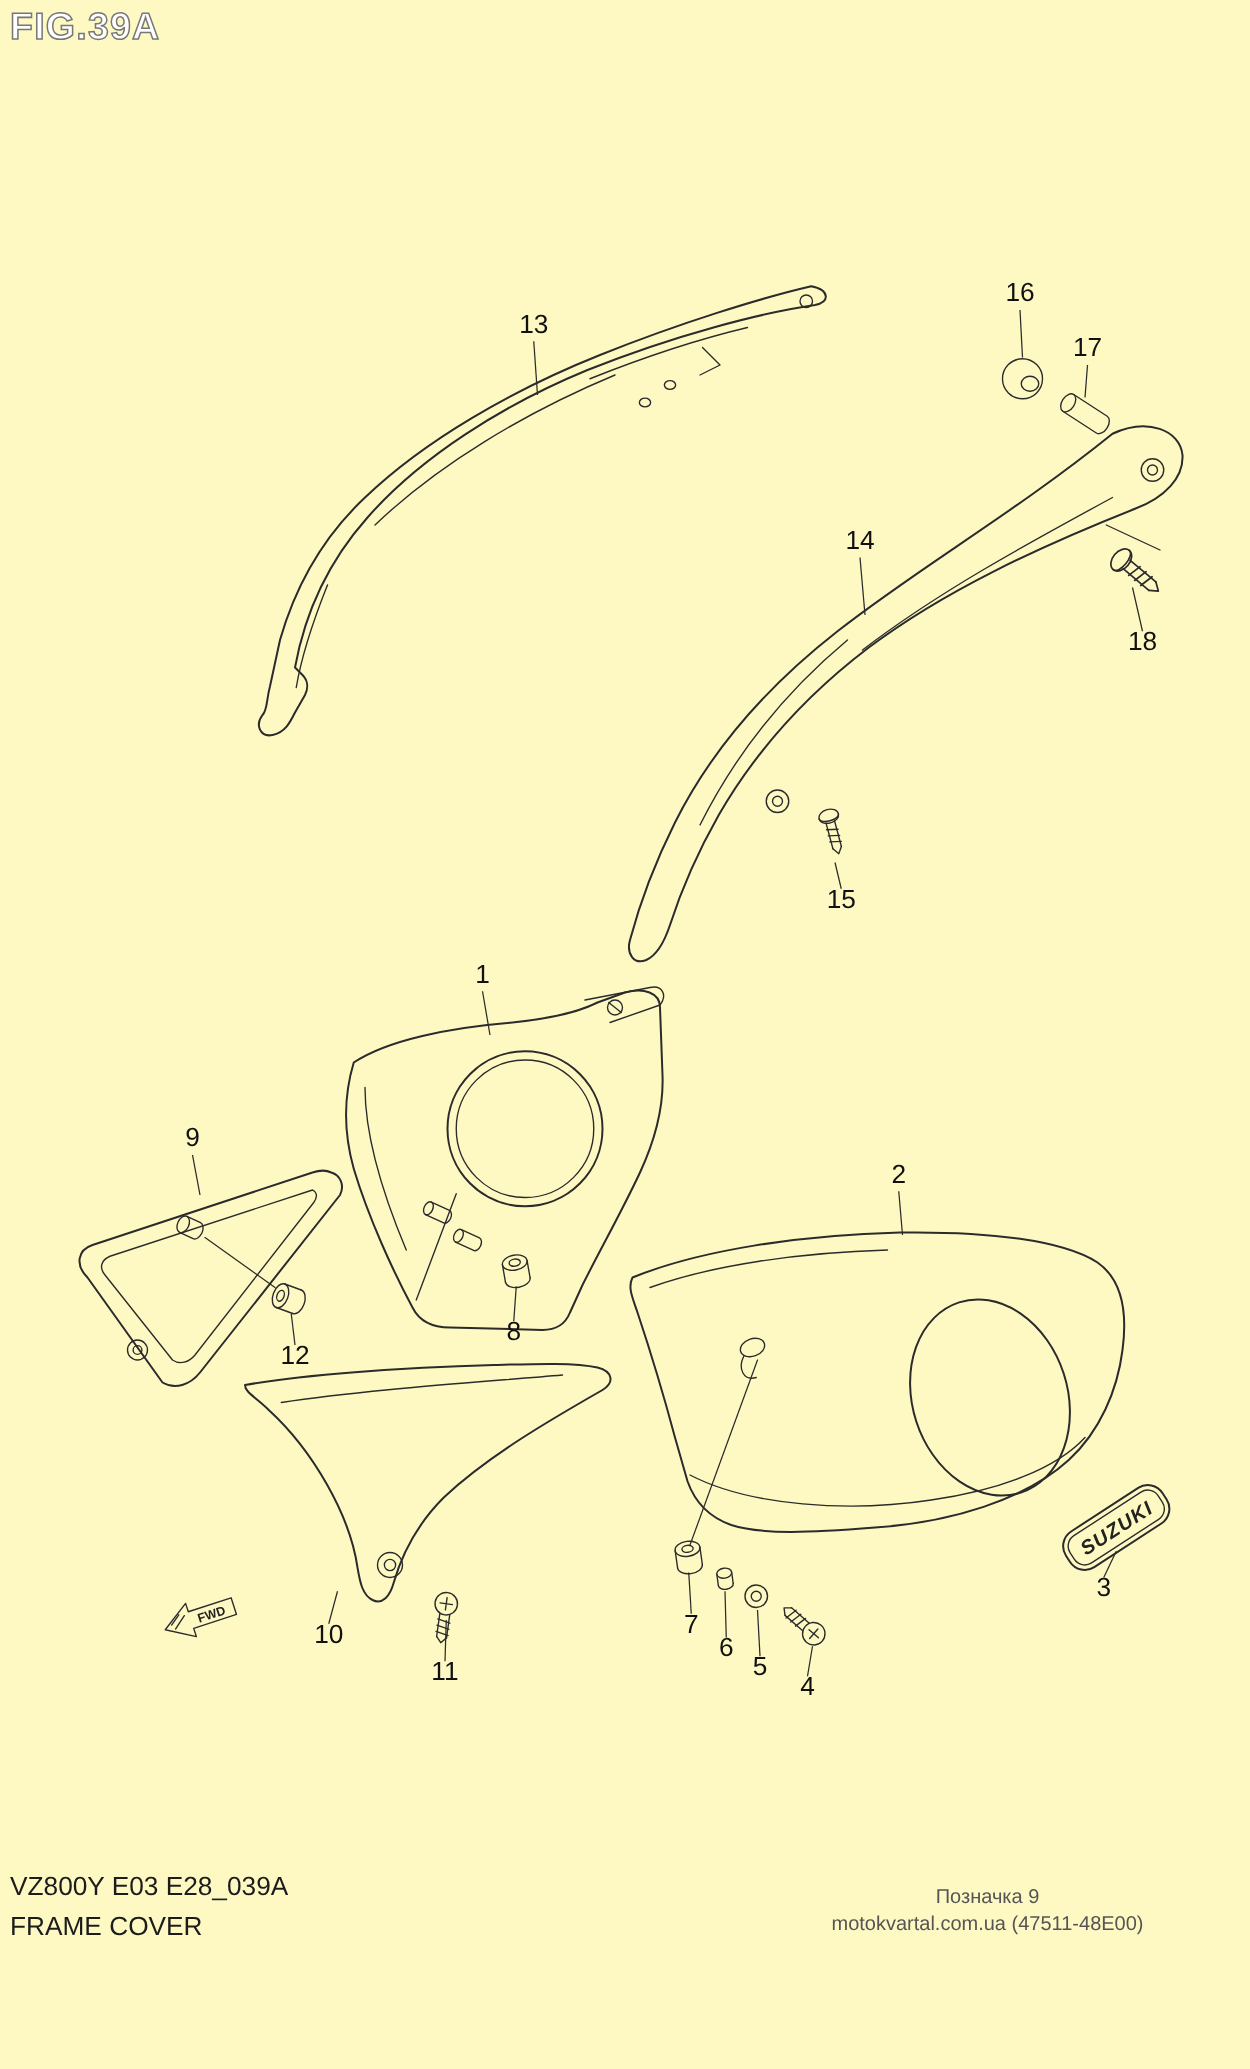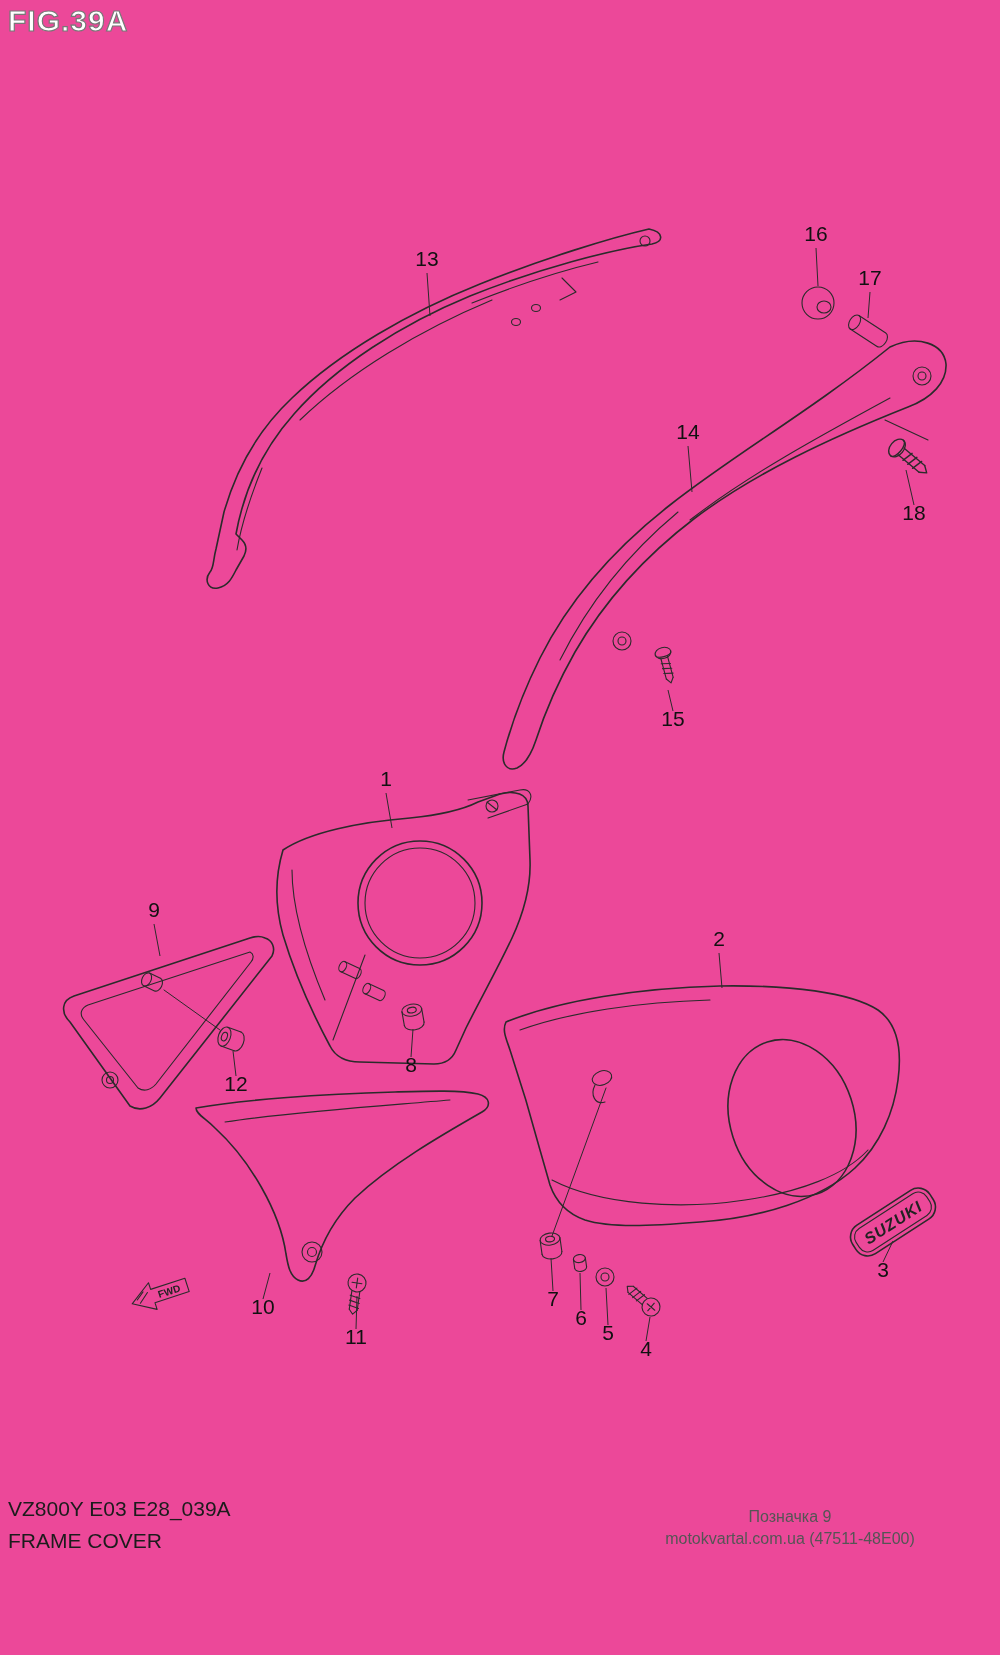--- a/index.html
+++ b/index.html
@@ -1,16 +1,16 @@
 <!DOCTYPE html>
 <html><head>
 <meta charset="utf-8">
 <style>
   html,body{margin:0;padding:0;background:#fff;}
-  .page{position:relative;width:1000px;height:1655px;background:#ec4899;overflow:hidden;
+  .page{position:relative;width:1000px;height:1655px;background:#fef9c3;overflow:hidden;
         font-family:"Liberation Sans",sans-serif;}
   svg{position:absolute;left:0;top:0;}
   .art{fill:none;stroke:#2b2b2b;stroke-width:1.6;stroke-linejoin:round;stroke-linecap:round;}
   .art2{fill:none;stroke:#2b2b2b;stroke-width:1.1;stroke-linejoin:round;stroke-linecap:round;}
   .leader{fill:none;stroke:#2b2b2b;stroke-width:1;}
   .lbl{font:21px "Liberation Sans",sans-serif;fill:#111;text-anchor:middle;}
   .title-outline{font:bold 30px "Liberation Sans",sans-serif;fill:#ffffff;stroke:#777;stroke-width:1.2;letter-spacing:1px;}
   .footer-text{font:21px "Liberation Sans",sans-serif;fill:#1c1c1c;}
   .wm{font:16px "Liberation Sans",sans-serif;fill:#555;text-anchor:middle;}
   .emblem-text{font:bold italic 16px "Liberation Sans",sans-serif;fill:#222;text-anchor:middle;letter-spacing:1px;}

